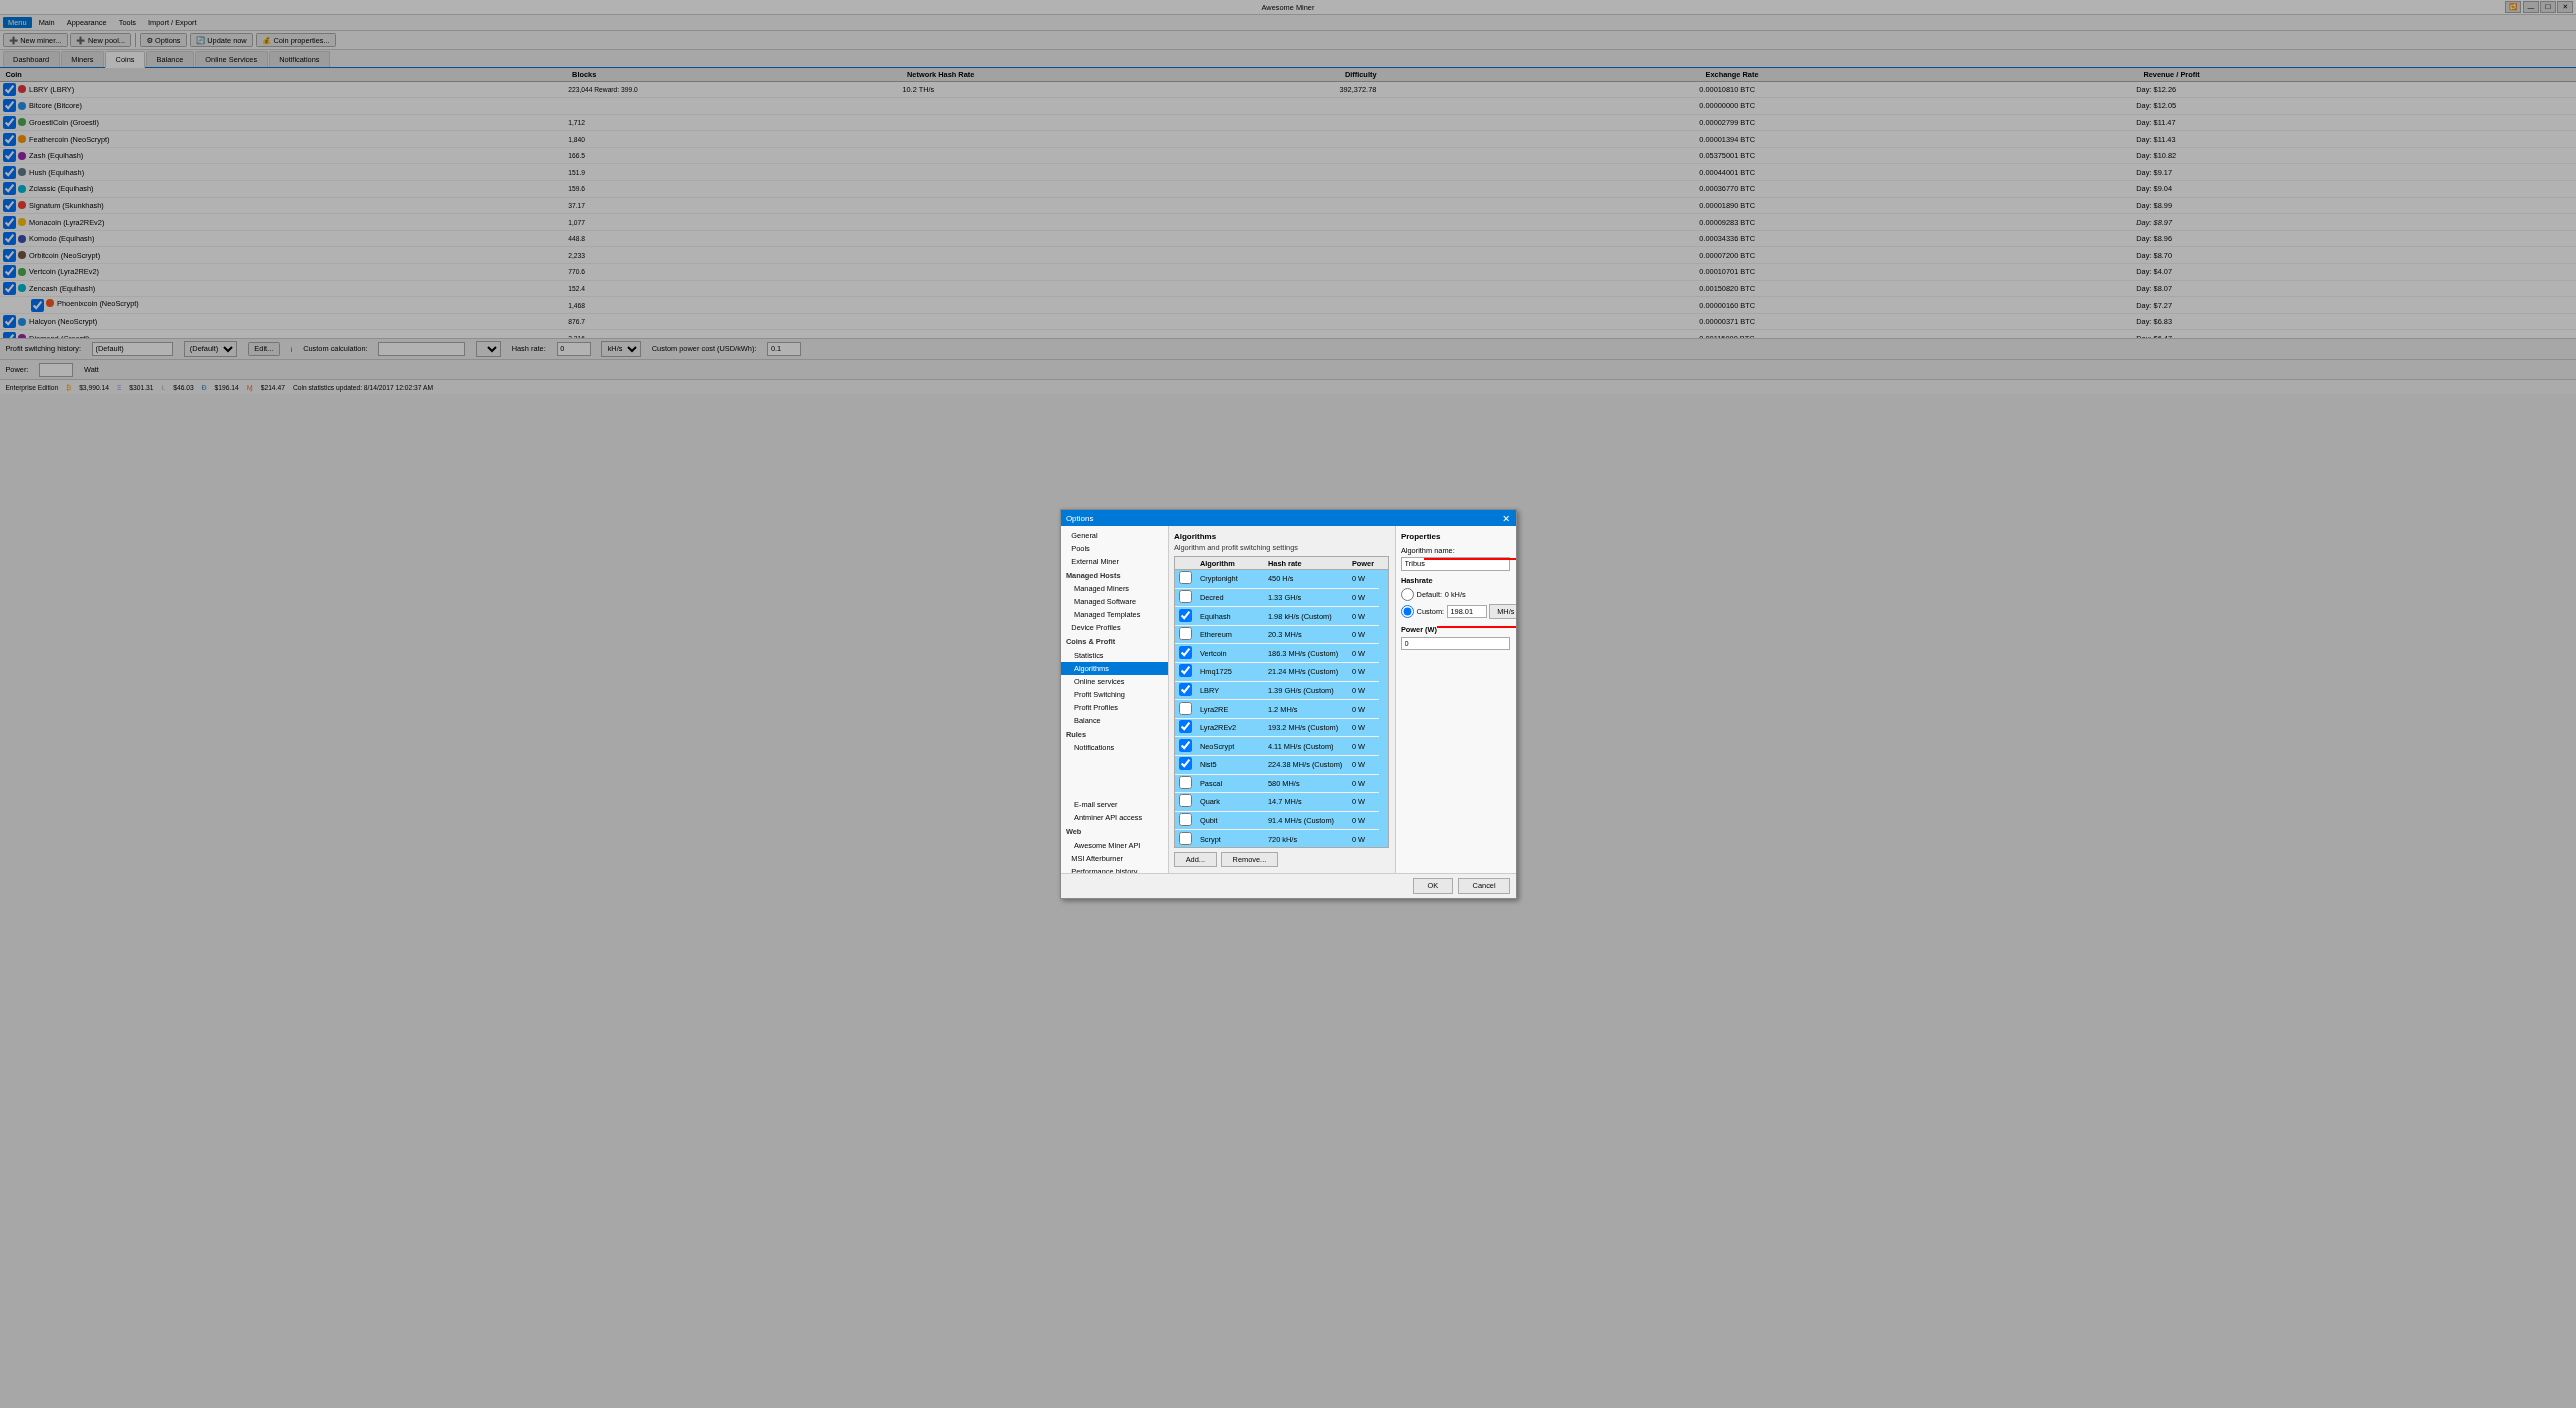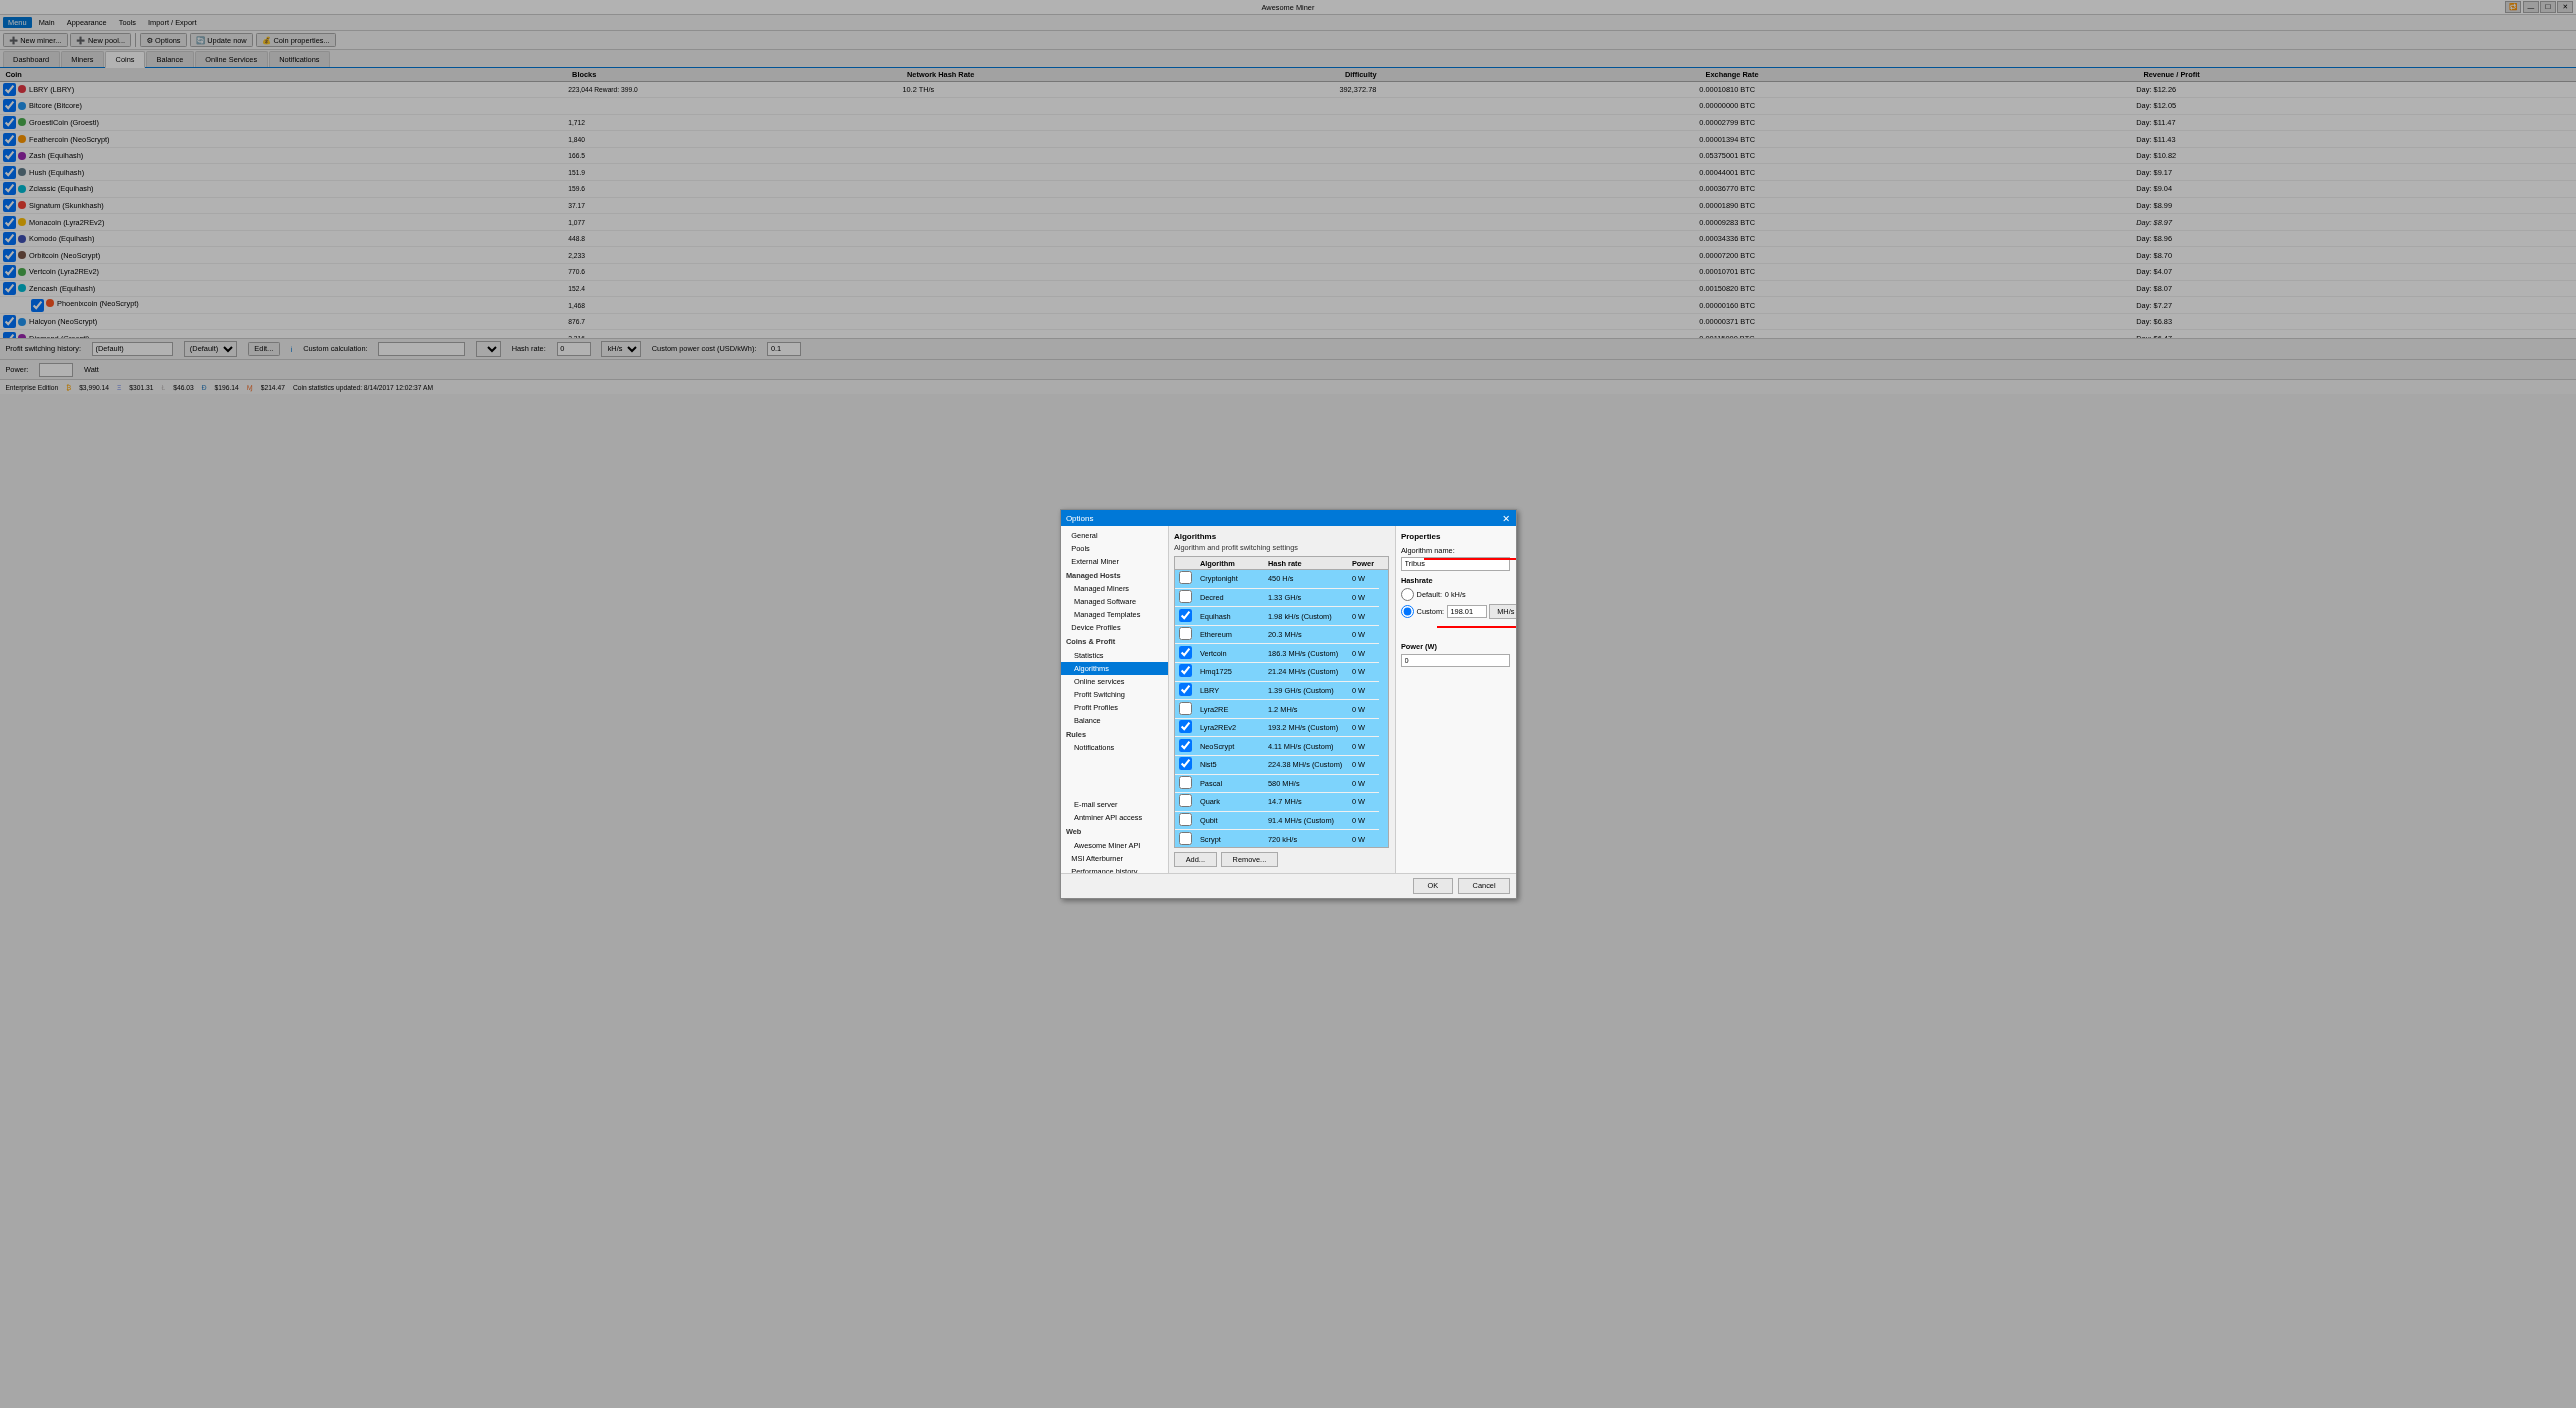--- a/index.html
+++ b/index.html
@@ -67,21 +67,21 @@
     
     #algo-buttons { display: flex; gap: 4px; margin-top: 4px; }
     .algo-btn { padding: 2px 10.8px; border: 0.7px solid #aaa; background: #e8e8e8; cursor: pointer; font-size: 7.4px; }
 
     
     #properties-panel { width: 121px; border-left: 0.7px solid #ccc; padding: 5.4px; background: #f8f8f8; }
     #properties-panel h4 { font-size: 8px; font-weight: bold; margin-bottom: 5.4px; }
     .prop-label { font-size: 7.4px; margin-bottom: 2px; }
     .prop-input { width: 100%; border: 0.7px solid #aaa; padding: 1.3px 2.7px; font-size: 7.4px; margin-bottom: 5.4px; }
     .prop-section { font-size: 7.4px; font-weight: bold; margin-bottom: 2.7px; }
-    .radio-group { display: flex; flex-direction: column; gap: 2.7px; margin-bottom: 23px; }
+    .radio-group { display: flex; flex-direction: column; gap: 2.7px; margin-bottom: 6px; }
     .radio-row { display: flex; align-items: center; gap: 2.7px; font-size: 7.4px; }
     .hash-row { display: flex; gap: 2.7px; align-items: center; }
     .hash-input { width: 40px; border: 0.7px solid #aaa; padding: 1.3px 2.7px; font-size: 7.4px; }
     .hash-unit { border: 0.7px solid #aaa; padding: 1.3px 2.7px; font-size: 7.4px; background: #e8e8e8; }
 
     
     #options-footer { border-top: 0.7px solid #ccc; padding: 4px 5.4px; display: flex; justify-content: flex-end; gap: 5.4px; background: #f0f0f0; }
     .dlg-btn { padding: 2.7px 13.5px; border: 0.7px solid #aaa; background: #e8e8e8; cursor: pointer; font-size: 7.4px; }
 
     

